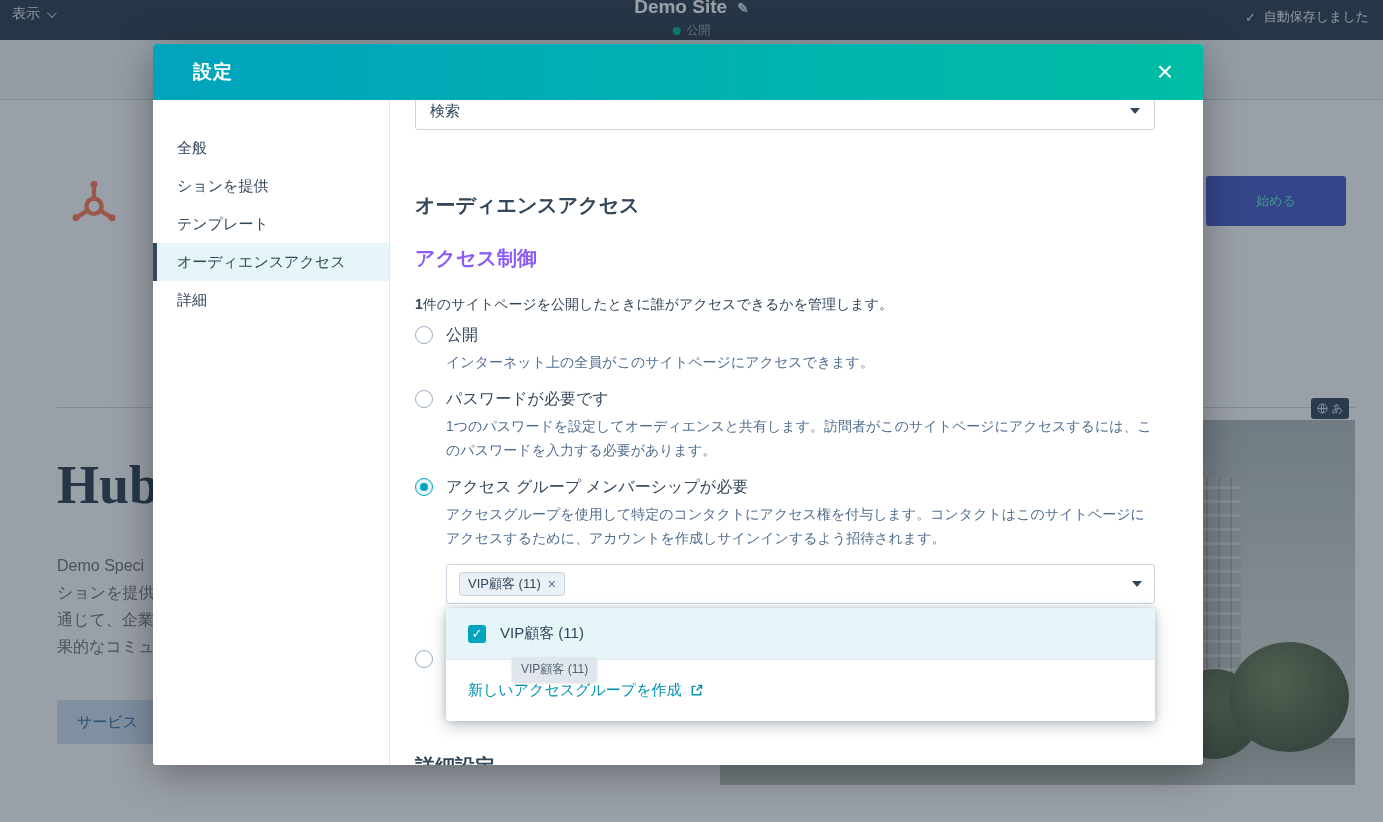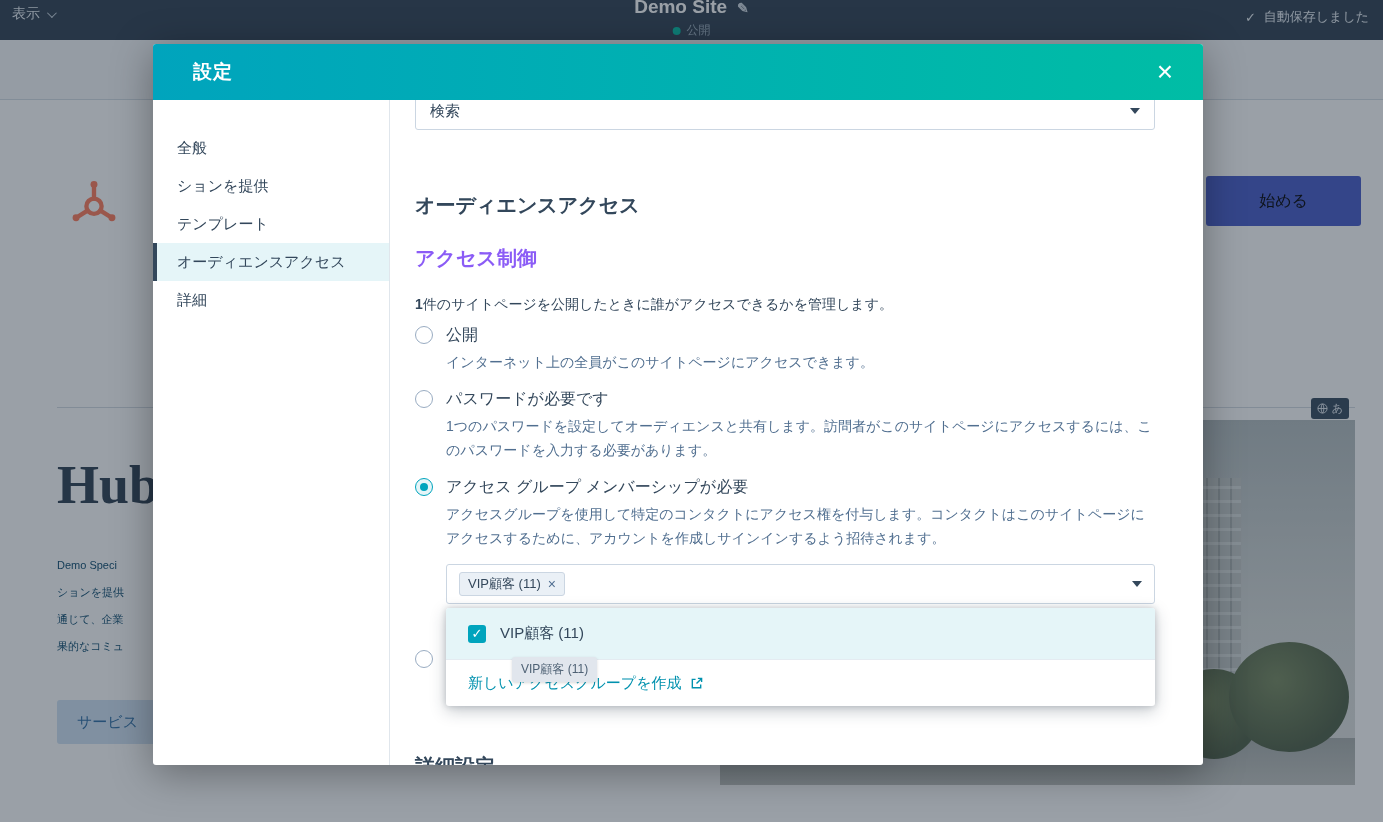--- a/index.html
+++ b/index.html
@@ -17,25 +17,25 @@
   .title-row { display:flex; align-items:baseline; gap:10px; justify-content:center; color:#fff; font-size:19px; font-weight:700; }
   .pencil { font-size:14px; color:#cfd8e0; cursor:pointer; }
   .status-row { margin-top:4px; display:flex; align-items:center; justify-content:center; gap:6px; font-size:12px; color:#9fb0c0; }
   .dot { width:8px; height:8px; border-radius:50%; background:#00bda5; }
   .autosave { position:absolute; right:14px; top:8px; display:flex; align-items:center; gap:8px; color:#e7edf3; font-size:13px; }
 
   .toolbar { position:absolute; top:40px; left:0; right:0; height:60px; background:#f6f8fa; border-bottom:1px solid #d3dce4; }
 
   .page { position:absolute; top:100px; left:0; right:0; bottom:0; background:#fff; }
   .logo { position:absolute; left:70px; top:78px; }
-  .cta-btn { position:absolute; left:1206px; top:76px; width:155px; height:50px; background:#4659c9; color:#000000; font-size:16px; border:none; border-radius:3px; cursor:pointer; font-family:inherit; }
+  .cta-btn { position:absolute; left:1206px; top:76px; width:140px; height:50px; background:#4659c9; color:#5eead4; font-size:13px; border:none; border-radius:3px; cursor:pointer; font-family:inherit; }
   .rule { position:absolute; left:57px; right:28px; top:307px; height:1px; background:#d4dbe2; }
   .lang-badge { position:absolute; right:34px; top:298px; width:38px; height:21px; background:#33475b; border-radius:3px; display:flex; align-items:center; justify-content:center; gap:4px; color:#e8eef4; font-size:11px; cursor:pointer; }
   .hero-h { position:absolute; left:57px; top:356px; font-family:"Liberation Serif", serif; font-weight:700; font-size:54px; line-height:58px; color:#2d3e50; white-space:nowrap; }
-  .para { position:absolute; left:57px; top:452px; font-size:11px; line-height:27px; color:#0c4a6e; }
+  .para { position:absolute; left:57px; top:452px; font-size:16px; line-height:27px; color:#737373; }
   .para div { white-space:nowrap; }
   .service-btn { position:absolute; left:57px; top:600px; height:44px; min-width:150px; background:#cfe2f5; color:#2e6da4; font-size:15px; border:none; border-radius:3px; padding:0 20px; text-align:left; cursor:pointer; font-family:inherit; white-space:nowrap; }
 
   .hero-img { position:absolute; left:720px; top:320px; width:635px; height:365px; overflow:hidden;
               background:linear-gradient(180deg,#b3bcbe 0%,#d6dad8 55%,#e2e4e2 100%); }
   .bldg-main { position:absolute; left:14%; top:6%; width:36%; height:82%; background-color:#b6bebd;
                background-image:repeating-linear-gradient(90deg, rgba(255,255,255,.3) 0 12px, rgba(60,70,70,.22) 12px 14px),
                                 repeating-linear-gradient(0deg, rgba(255,255,255,.12) 0 18px, rgba(60,70,70,.18) 18px 20px); }
   .bldg-left { position:absolute; left:0; top:34%; width:16%; height:54%; background:#8d9795; }
   .bldg-right { position:absolute; left:52%; top:16%; width:30%; height:72%; background-color:#c3c9c7;
@@ -91,21 +91,21 @@
          border-radius:3px; padding:0 8px; font-size:13px; color:#33475b; }
   .tag-x { color:#506e91; font-size:14px; cursor:pointer; }
 
   .panel { position:absolute; left:0; right:0; top:44px; background:#fff; border-radius:3px;
            box-shadow:0 0 6px rgba(33,48,63,.22), 0 5px 16px rgba(33,48,63,.25); z-index:3; }
   .panel-opt { height:52px; display:flex; align-items:center; padding:0 22px; background:#e5f5f8;
                border-bottom:1px solid #e4ebf1; border-radius:3px 3px 0 0; cursor:pointer; }
   .cb { width:18px; height:18px; background:#00a4bd; border-radius:3px; color:#fff; font-size:13px;
         line-height:18px; text-align:center; flex:none; cursor:pointer; }
   .panel-opt-label { margin-left:14px; font-size:15px; color:#33475b; }
-  .panel-link-row { height:46px; display:flex; padding:0 22px; }
+  .panel-link-row { height:61px; display:flex; padding:0 22px; }
   .create-link { color:#0091ae; font-size:15px; display:flex; align-items:center; gap:8px; text-decoration:none; cursor:pointer; }
   .tooltip { position:absolute; left:66px; top:49px; background:#e1e6ed; border-radius:3px; padding:4px 9px;
              font-size:12px; color:#4e6174; z-index:4; box-shadow:0 1px 3px rgba(0,0,0,.15); white-space:nowrap; }
 
   .hidden-opt { margin-top:44px; display:flex; }
   .h-advanced { position:absolute; left:25px; top:653px; font-size:20px; font-weight:700; color:#33475b; }
 </style>
 </head>
 <body>
 

